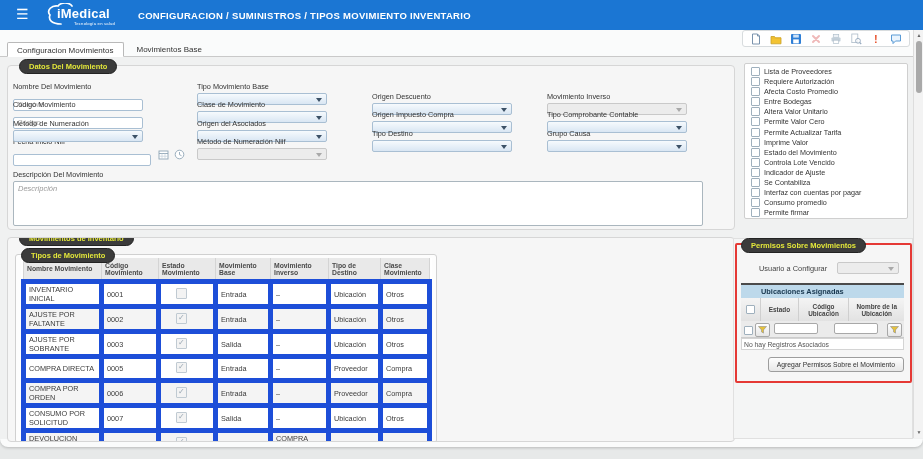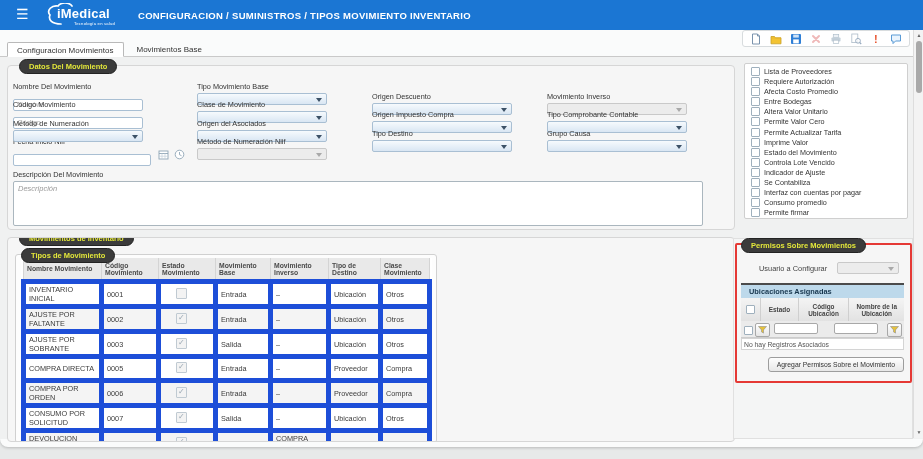--- a/index.html
+++ b/index.html
@@ -69,21 +69,21 @@
        position:relative;margin-left:12px}
   .gcb.on::after{content:"\2713";position:absolute;left:1px;top:-1px;font-size:8px;color:#99a7b3}
 
   
   .rightcol{position:absolute;left:733px;top:181px;width:180px;height:201px;background:#f4f5f5;border:1px solid #e0e0e0;box-sizing:border-box}
   .redbox{position:absolute;left:735px;top:186px;width:177px;height:140px;border:2px solid #e53935;border-radius:2px;background:#f6f6f6;box-sizing:border-box}
   .userrow{position:absolute;left:0px;top:17px;width:100%;font-size:7.4px;color:#444}
   .userrow .lb{position:absolute;left:22px;top:2px}
   .userrow .sel{position:absolute;left:100px;top:0;width:62px}
   .ubibar{position:absolute;left:4px;top:38px;width:163px;height:16px;background:#bdd9eb;border-top:2px solid #4b4b4b;
-          font-size:7.4px;font-weight:bold;color:#17364e;line-height:13px;padding-left:8px;box-sizing:border-box}
+          font-size:7.4px;font-weight:bold;color:#17364e;line-height:13px;padding-left:20px;box-sizing:border-box}
   .subhdr{position:absolute;left:4px;top:53px;width:163px;height:23px;display:flex;background:linear-gradient(#f4f4f4,#e2e2e2);
           border-bottom:1px solid #c9c9c9;font-size:6.4px;font-weight:bold;color:#444}
   .subhdr .c{border-right:1px solid #cfcfcf;display:flex;align-items:center;justify-content:center;text-align:center;padding:1px}
   .filtrow{position:absolute;left:4px;top:76px;width:163px;height:16px;background:#ebebeb;border-bottom:1px solid #ccc}
   .filtrow .cb{position:absolute;left:3px;top:5px}
   .fbtn{position:absolute;width:13px;height:12px;top:2px;border:1px solid #a8a8a8;border-radius:2px;
         background:linear-gradient(#fff,#e6e6e6);cursor:pointer}
   .fbtn svg{display:block;margin:2px auto 0}
   .fin{position:absolute;top:2px;width:44px;height:11px;border:1px solid #a8a8a8;border-radius:2px;background:#fff;box-sizing:border-box}
   .emptyrow{position:absolute;left:4px;top:93px;width:163px;height:12px;background:#fff;border:1px solid #d4d4d4;

